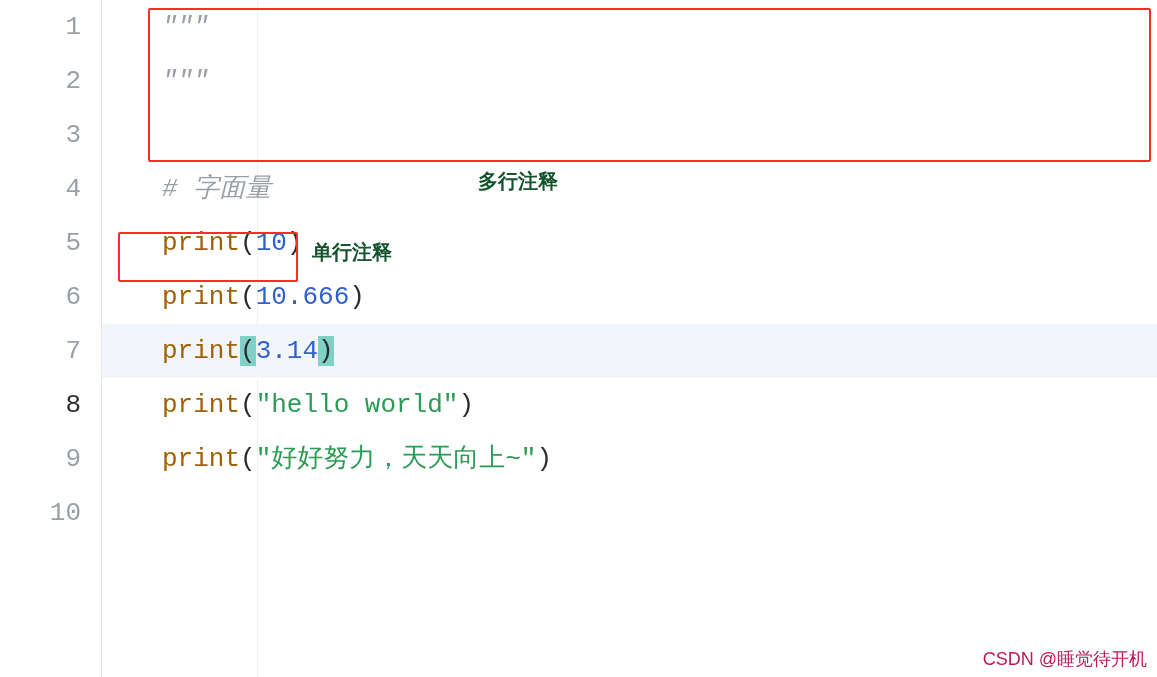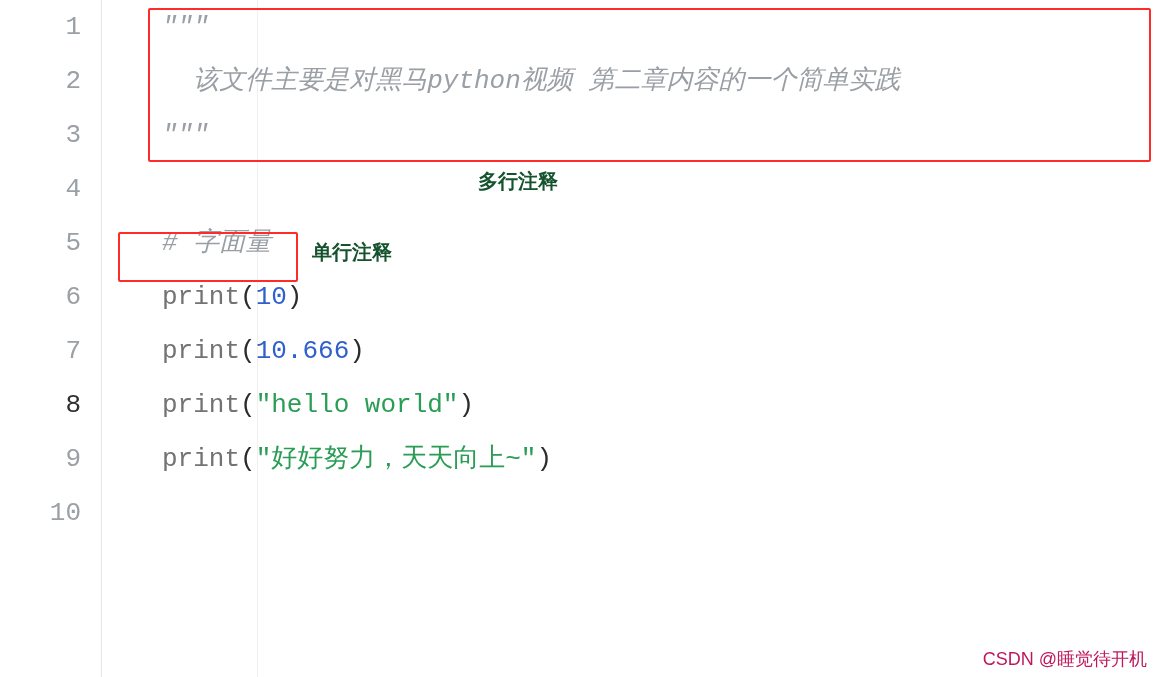--- a/index.html
+++ b/index.html
@@ -40,21 +40,21 @@
   }
   .line.current-ln { color:#2e2e2e; }
   .line.current-bg { background: #f2f6fb; }
   .code {
     padding-left: 60px;
     color: #2b2b2b;
     font-family: "Consolas", "Courier New", monospace;
   }
   .tk-comment { color: #9a9fa5; font-style: italic; }
   .tk-docstr  { color: #9a9fa5; font-style: italic; }
-  .tk-fn      { color: #737373; text-align: right; }
+  .tk-fn      { color: #a16207; text-align: right; }
   .tk-paren   { color: #2b2b2b; }
   .tk-num     { color: #3060cc; }
   .tk-str     { color: #2a9d55; }
   .tk-highlight { background: #7fd0c7; }
   
   .red-box {
     position: absolute;
     border: 2px solid #ff2a2a;
     pointer-events: none;
     border-radius: 2px;
@@ -99,26 +99,26 @@
     <div class="line">7</div>
     <div class="line current-ln">8</div>
     <div class="line">9</div>
     <div class="line">10</div>
   </div>
 
   <div class="code-area">
     <div class="guide"></div>
 
     <div class="line code"><span class="tk-docstr">"""</span></div>
-    <div class="line code"><span class="tk-docstr">  该文件主要是对黑马python视频 第二章内容的一个简单实践</span></div>
     <div class="line code"><span class="tk-docstr">"""</span></div>
     <div class="line code"></div>
     <div class="line code"><span class="tk-comment"># </span><span class="tk-comment">字面量</span></div>
     <div class="line code"><span class="tk-fn">print</span><span class="tk-paren">(</span><span class="tk-num">10</span><span class="tk-paren">)</span></div>
     <div class="line code"><span class="tk-fn">print</span><span class="tk-paren">(</span><span class="tk-num">10.666</span><span class="tk-paren">)</span></div>
+    <div class="line code current-bg"><span class="tk-fn">print</span><span class="tk-paren tk-highlight">(</span><span class="tk-num">3.14</span><span class="tk-paren tk-highlight">)</span></div>
     <div class="line code"><span class="tk-fn">print</span><span class="tk-paren">(</span><span class="tk-str">"hello world"</span><span class="tk-paren">)</span></div>
     <div class="line code"><span class="tk-fn">print</span><span class="tk-paren">(</span><span class="tk-str">"好好努力，天天向上~"</span><span class="tk-paren">)</span></div>
     <div class="line code"></div>
   </div>
 </div>
 
 <div class="red-box" style="left:148px; top:8px; width:1003px; height:154px;"></div>
 <div class="anno-label" style="left:478px; top:168px;">多行注释</div>
 
 <div class="red-box" style="left:118px; top:232px; width:180px; height:50px;"></div>

